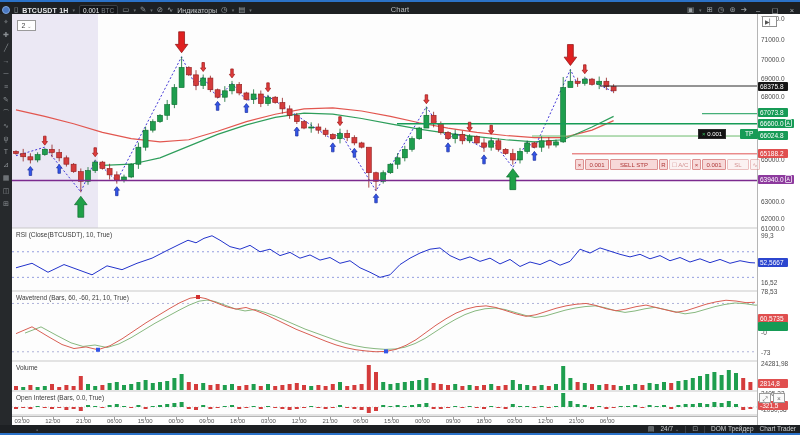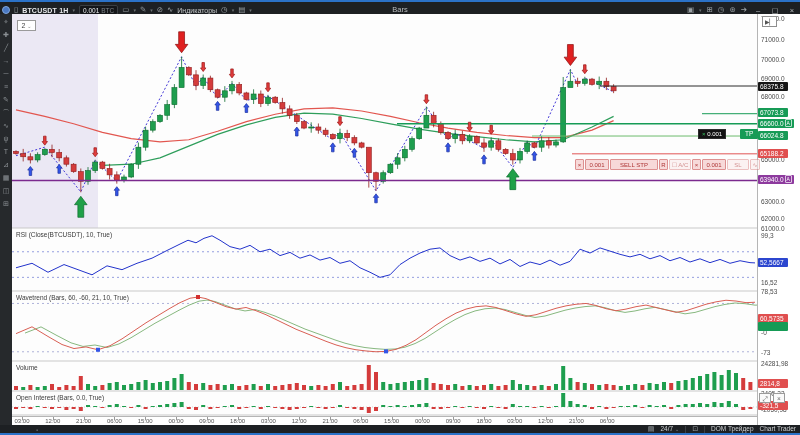--- a/index.html
+++ b/index.html
@@ -80,21 +80,21 @@
       <span class="tb-icon">✎</span>
         <span class="tb-caret">▾</span>
       <span class="tb-icon">⊘</span>
       <span class="tb-icon">∿</span>
       <span class="ind-label">Индикаторы</span>
       <span class="tb-icon">◷</span>
         <span class="tb-caret">▾</span>
       <span class="tb-icon">▤</span>
         <span class="tb-caret">▾</span>
     </div>
-    <div class="tb-title">Bars</div>
+    <div class="tb-title">Chart</div>
     <div class="tb-right">
       <span class="tb-icon">▣</span>
         <span class="tb-caret">▾</span>
       <span class="tb-icon">⊞</span>
       <span class="tb-icon">◷</span>
       <span class="tb-icon">⊛</span>
       <span class="tb-icon">➔</span>
       <span class="winbtn">–</span>
       <span class="winbtn">▢</span>
       <span class="winbtn">×</span>

